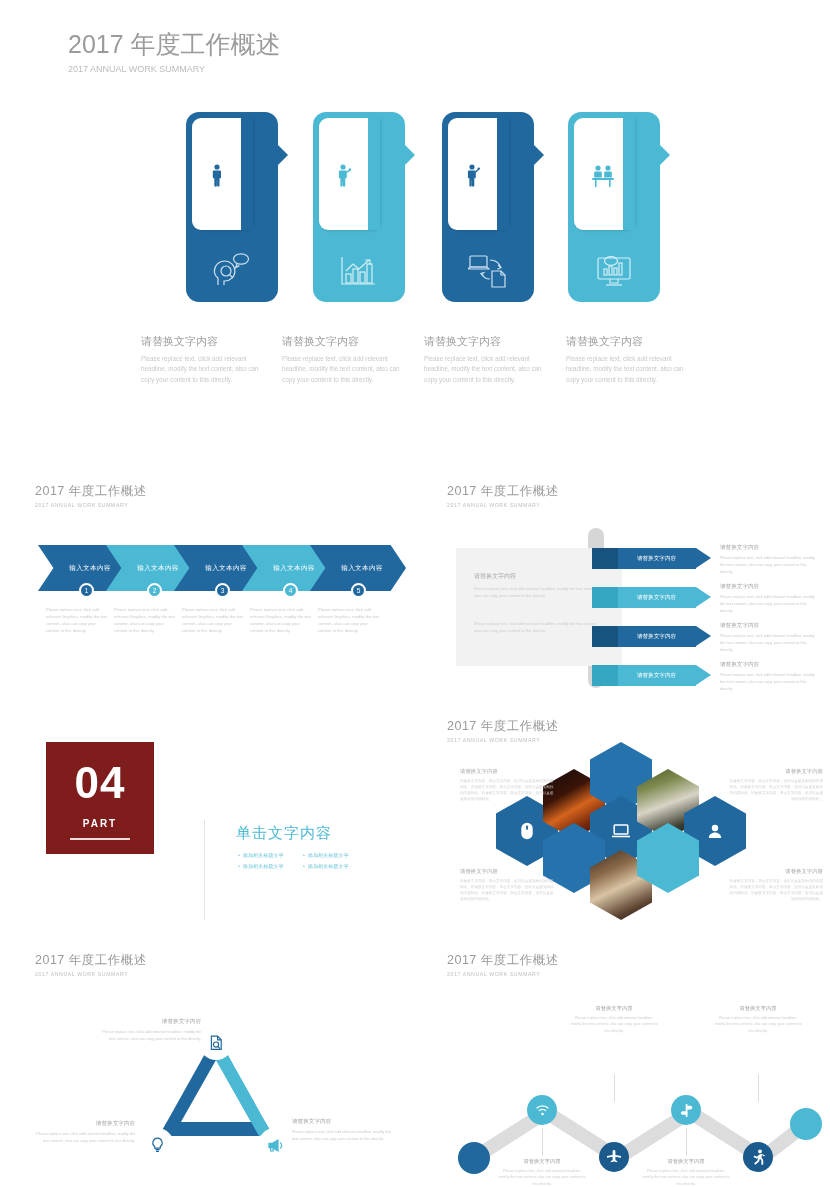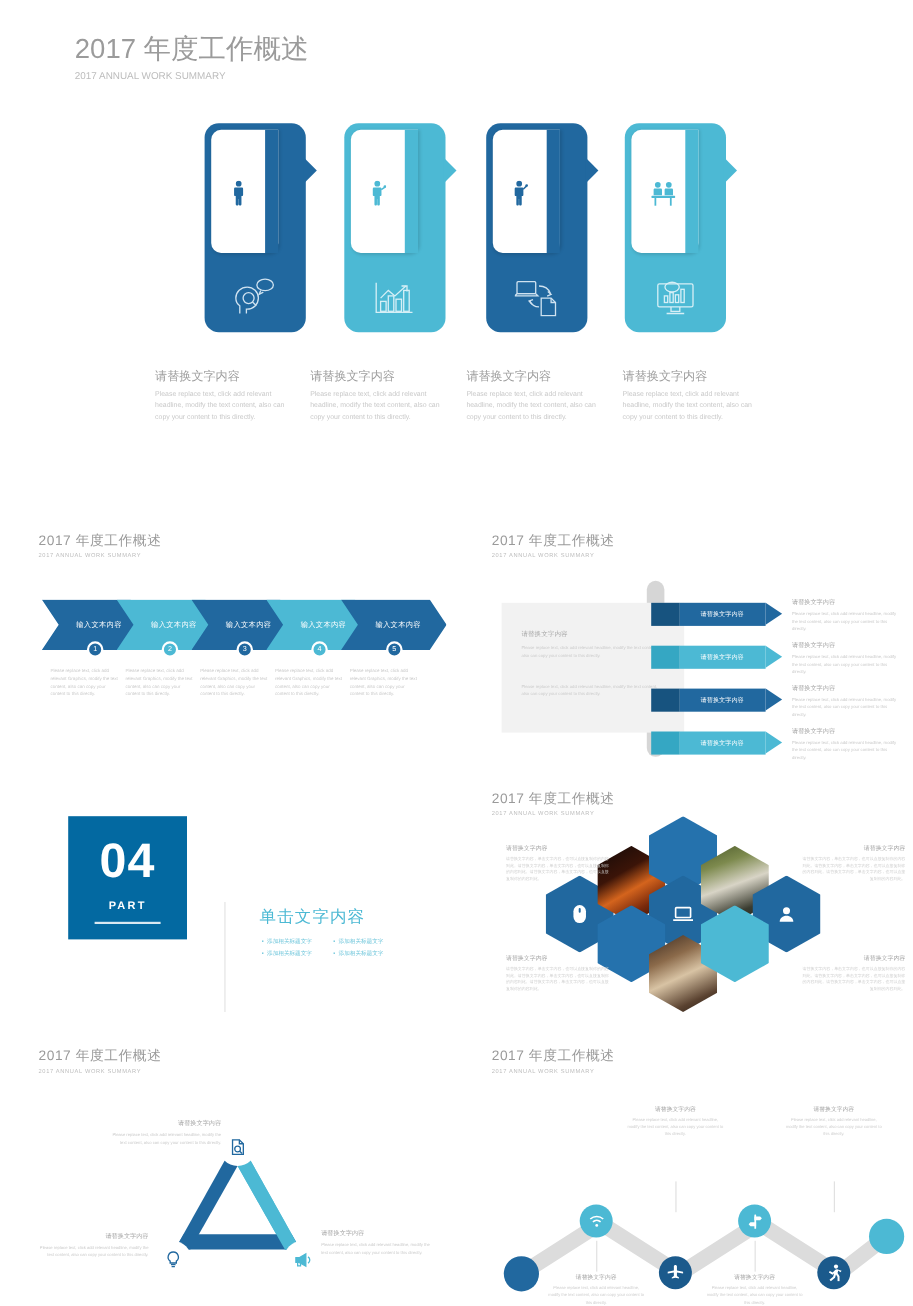--- a/index.html
+++ b/index.html
@@ -69,21 +69,21 @@
   .banner .cap2 { position:absolute; left:0; top:0; width:26px; height:21px; }
   .banner .body { position:absolute; left:26px; top:0; height:21px; }
   .banner .arw { position:absolute; top:0; width:0; height:0; border-top:10.5px solid transparent; border-bottom:10.5px solid transparent; }
   .banner .t { position:absolute; inset:0; display:flex; align-items:center; justify-content:center;
                color:#fff; font-size:5.6px; padding-left:10px; }
   .sd { position:absolute; width:95px; }
   .sd .h { font-size:5.6px; color:#a5a5a5; margin-bottom:3px; }
   .sd .p { font-size:3.9px; color:#cacaca; line-height:1.75; }
 
   
-  .part-sq { position:absolute; left:62px; top:742px; width:108px; height:112px; background:#0369a1; }
+  .part-sq { position:absolute; left:46px; top:742px; width:108px; height:112px; background:#7f1d1d; }
   .part-num { position:absolute; left:0; right:0; top:16px; text-align:center; color:#fff;
               font-size:44px; font-weight:700; letter-spacing:1px; }
   .part-lbl { position:absolute; left:0; right:0; top:76px; text-align:center; color:#fff;
               font-size:10px; font-weight:700; letter-spacing:2px; }
   .part-rule { position:absolute; left:24px; right:24px; top:96px; height:1.5px; background:rgba(255,255,255,.85); }
   .vrule { position:absolute; left:204px; top:820px; width:1px; height:100px; background:#e2e2e2; }
   .plan-title { position:absolute; left:236px; top:824px; font-size:15px; color:#4cb9d4; letter-spacing:1px; }
   .plan-list { position:absolute; left:238px; top:852px; width:130px; display:flex; flex-wrap:wrap; }
   .plan-list li { list-style:none; width:65px; font-size:5.1px; color:#6fc6db; margin-bottom:4px; }
   .plan-list li::before { content:"\2022"; color:#6fc6db; margin-right:3px; }

